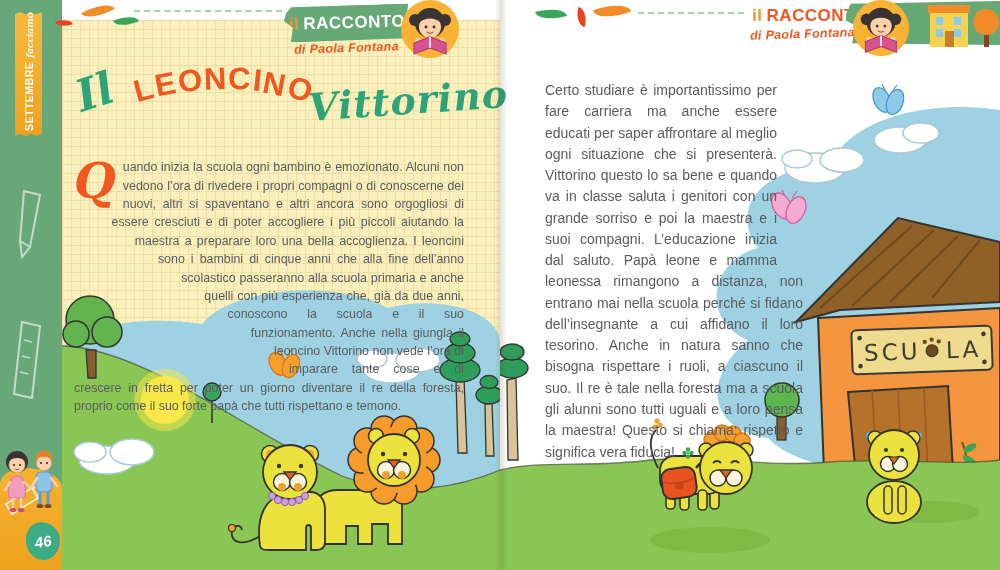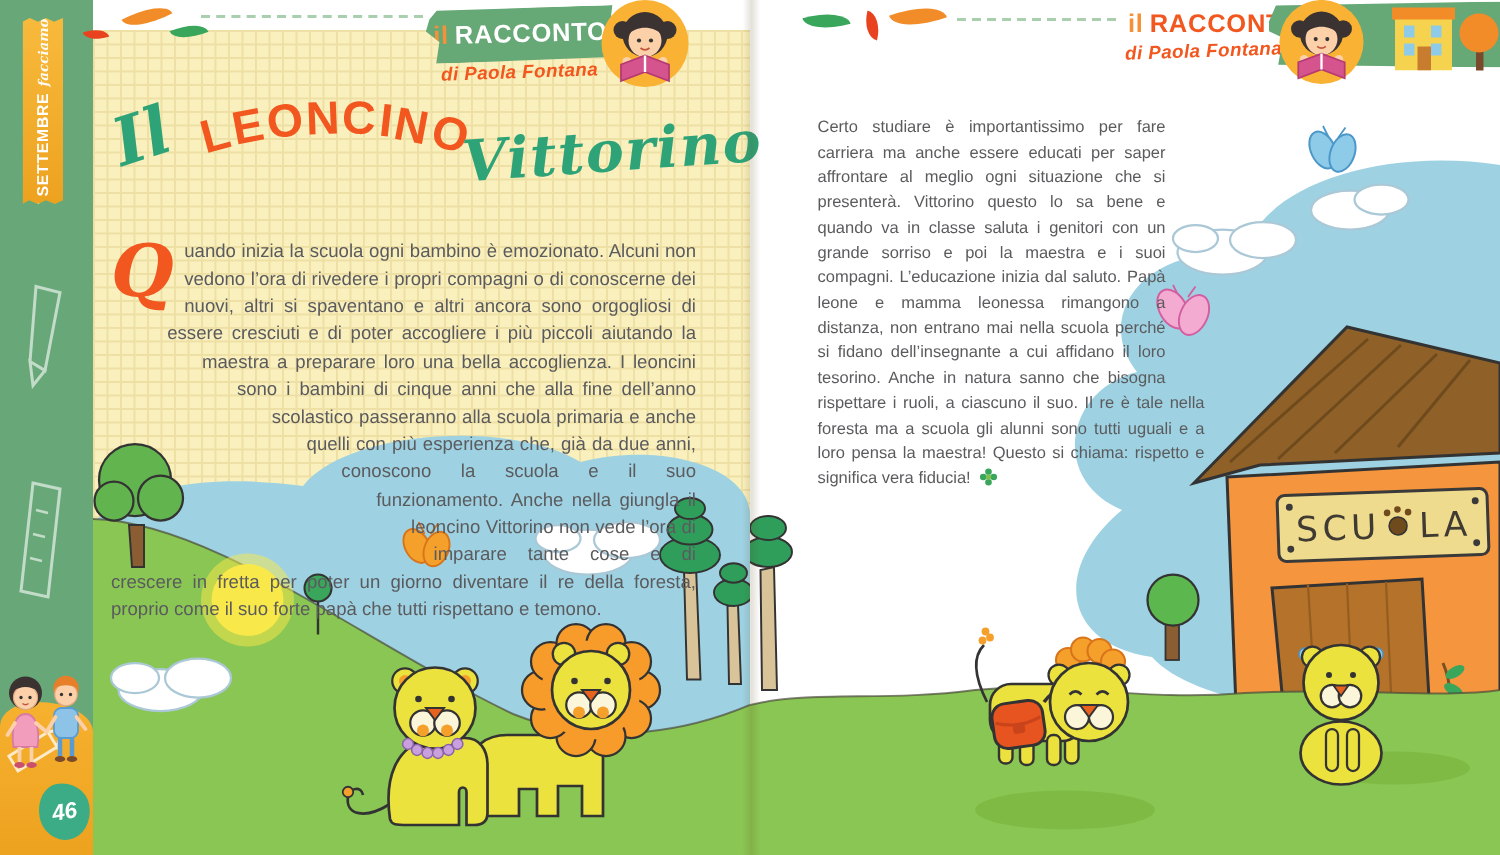--- a/index.html
+++ b/index.html
@@ -62,21 +62,21 @@
   .t-leoncino{left:72px;top:72px;font-weight:700;font-size:31px;color:#f1571f;letter-spacing:2px;
           font-family:"Liberation Sans",sans-serif;}
   .t-vittorino{left:246px;top:78px;font:italic 700 38px "DejaVu Serif",serif;color:#2fa378;
           transform:rotate(-4deg);letter-spacing:1px;}
   
   .story{color:#5b5b5e;text-align:justify;z-index:6;}
   .story-left{position:absolute;left:12px;top:146px;width:390px;font-size:12.4px;line-height:1.48;}
   .dropcap{float:left;font:italic 700 48px/0.85 "DejaVu Serif",serif;color:#f1571f;margin:3px 7px 0 0;}
   .wrap-tri{float:left;clear:left;width:215px;height:100px;margin-top:70px;
           shape-outside:polygon(0 0,100% 100%,0 100%);}
-  .story-right{position:absolute;left:45px;top:66px;width:258px;font-size:11px;line-height:1.52;}
+  .story-right{position:absolute;left:45px;top:66px;width:258px;font-size:14px;line-height:1.52;}
   .wrap-right{float:right;width:26px;height:130px;margin-top:46px;}
   .end-flower{display:inline-block;vertical-align:-2px;margin-left:3px;}
   
   .illus-left{position:absolute;left:0;top:228px;width:438px;height:342px;z-index:1;}
   .illus-right{position:absolute;left:0;top:40px;width:500px;height:530px;z-index:1;}
 </style>
 </head>
 <body>
 
 <div class="spread">

